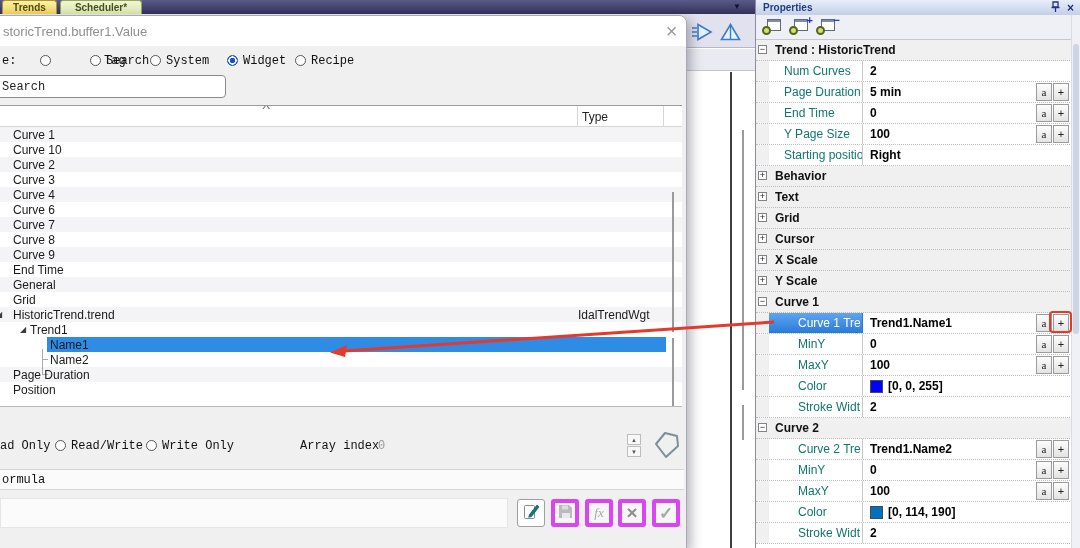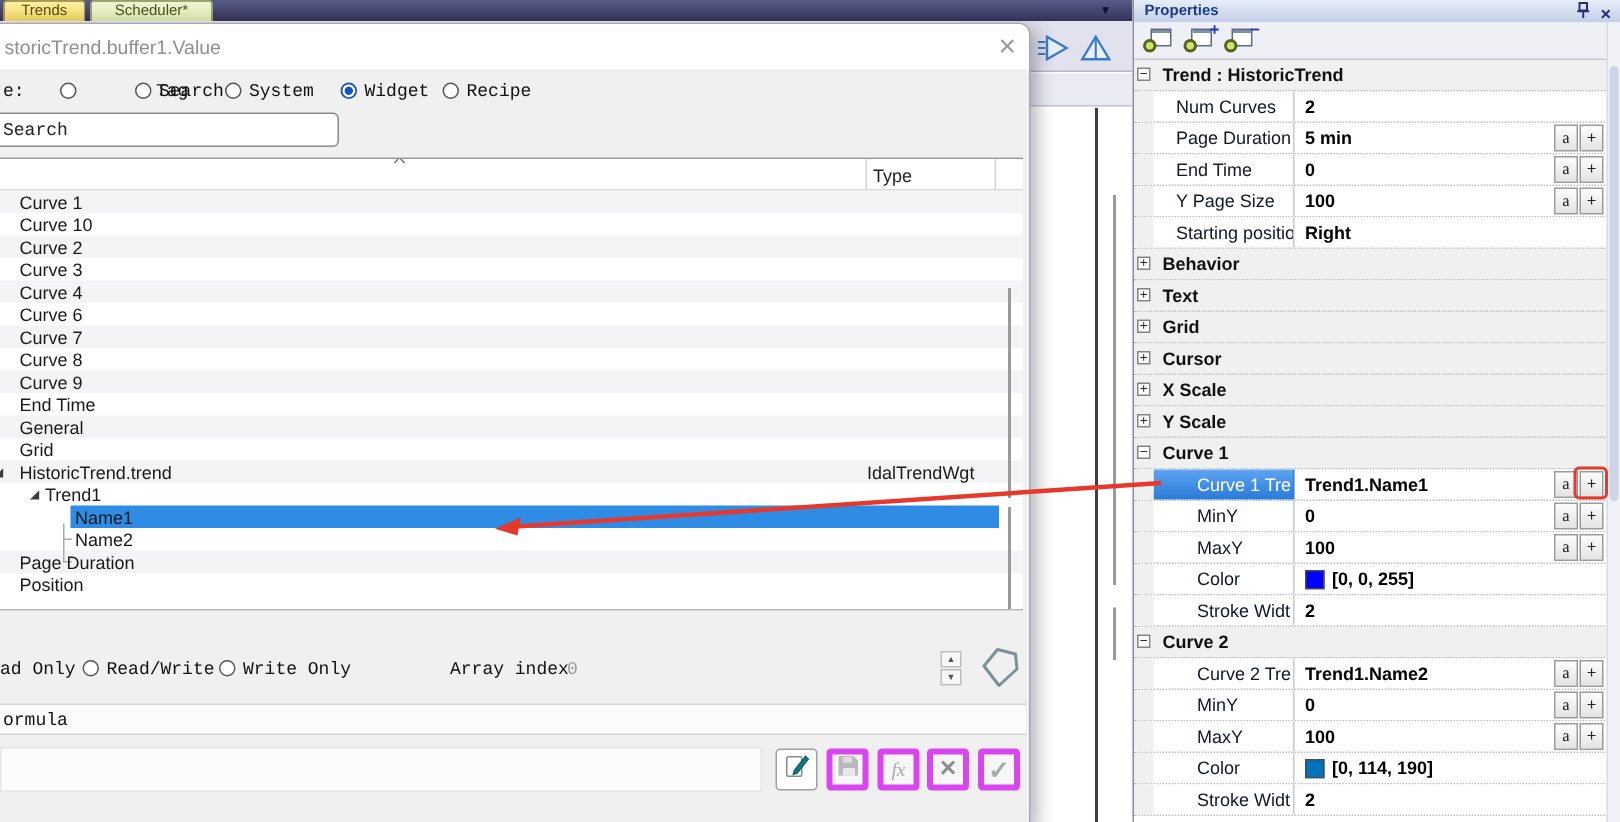--- a/index.html
+++ b/index.html
@@ -3,21 +3,21 @@
 <meta charset="utf-8">
 <style>
   * { margin:0; padding:0; box-sizing:border-box; }
   body { background:#d8d8dc; font-family:"Liberation Sans", sans-serif; }
   #page { position:relative; width:1080px; height:548px; overflow:hidden; background:#f0f0f0; }
 
   
   .tabbar { position:absolute; left:0; top:0; width:755px; height:14px;
             background:linear-gradient(#5a5a88, #32325a); z-index:2; }
   .tab { position:absolute; top:0; height:14px; border-radius:3px 3px 0 0; font-size:10px;
-         font-weight:normal; display:flex; align-items:center; justify-content:center; }
+         font-weight:bold; display:flex; align-items:center; justify-content:center; }
   .tab-trends { left:2px; width:55px; background:linear-gradient(#fdf1a2,#efd463);
                 color:#5a4a10; border:1px solid #ab963f; border-bottom:none; }
   .tab-sched  { left:60px; width:82px; background:linear-gradient(#f0f4d3,#dde8b0);
                 color:#47521f; border:1px solid #97a55d; border-bottom:none; }
   .tab-overflow { position:absolute; left:733px; top:2px; font-size:8px; color:#0f0f3a; }
 
   
   .wstrip { position:absolute; left:640px; top:14px; width:115px; height:534px; background:#fff; z-index:1; }
   .wtool1 { position:absolute; left:0; top:0; right:0; height:34px; background:#e2e2ee; border-bottom:1px solid #b6b6c8; }
   .wtool2 { position:absolute; left:0; top:35px; right:0; height:22px; background:#eaeaf2; border-bottom:1px solid #c4c4d2; }
@@ -45,21 +45,21 @@
 
   .pgrid { position:absolute; left:0; top:40px; width:316px; }
   .prow { height:21px; display:flex; align-items:center; border-bottom:1px dotted #bdbdbd;
           background:#fff; font-size:12px; position:relative; }
   .prow.cat { background:#f0f0f0; }
   .gut { width:13px; align-self:stretch; background:#f0f0f0; flex:none; position:relative; }
   .expbox { position:absolute; left:2px; top:5px; width:9px; height:9px; border:1px solid #838383;
             background:#fff; font-size:9px; line-height:7px; text-align:center; color:#222; }
   .clab { font-weight:bold; color:#111; padding-left:6px; white-space:nowrap; }
   .plab { width:94px; flex:none; align-self:stretch; display:flex; align-items:center; padding-left:15px;
-          border-right:1px solid #c9c9c9; color:#0f172a; white-space:nowrap; overflow:hidden; }
+          border-right:1px solid #c9c9c9; color:#0f766e; white-space:nowrap; overflow:hidden; }
   .plab.child { padding-left:29px; }
   .plab.sel { background:linear-gradient(#5ea5f2,#2a7ad9); color:#fff; border-right-color:#2a7ad9; }
   .pval { flex:1; padding-left:7px; font-weight:bold; color:#000; white-space:nowrap; overflow:hidden;
           display:flex; align-items:center; gap:5px; }
   .swatch { width:13px; height:13px; flex:none; border:1px solid #4a4a4a; }
   .pbtns { position:absolute; right:3px; top:1px; display:flex; gap:1px; }
   .abtn { width:16px; height:18px; border:1px solid #9b9b9b; background:linear-gradient(#fdfdfd,#e3e3e3);
           font-size:11px; display:flex; align-items:center; justify-content:center; color:#222; }
   .abtn.ag { font-family:"Liberation Serif", serif; }
 

